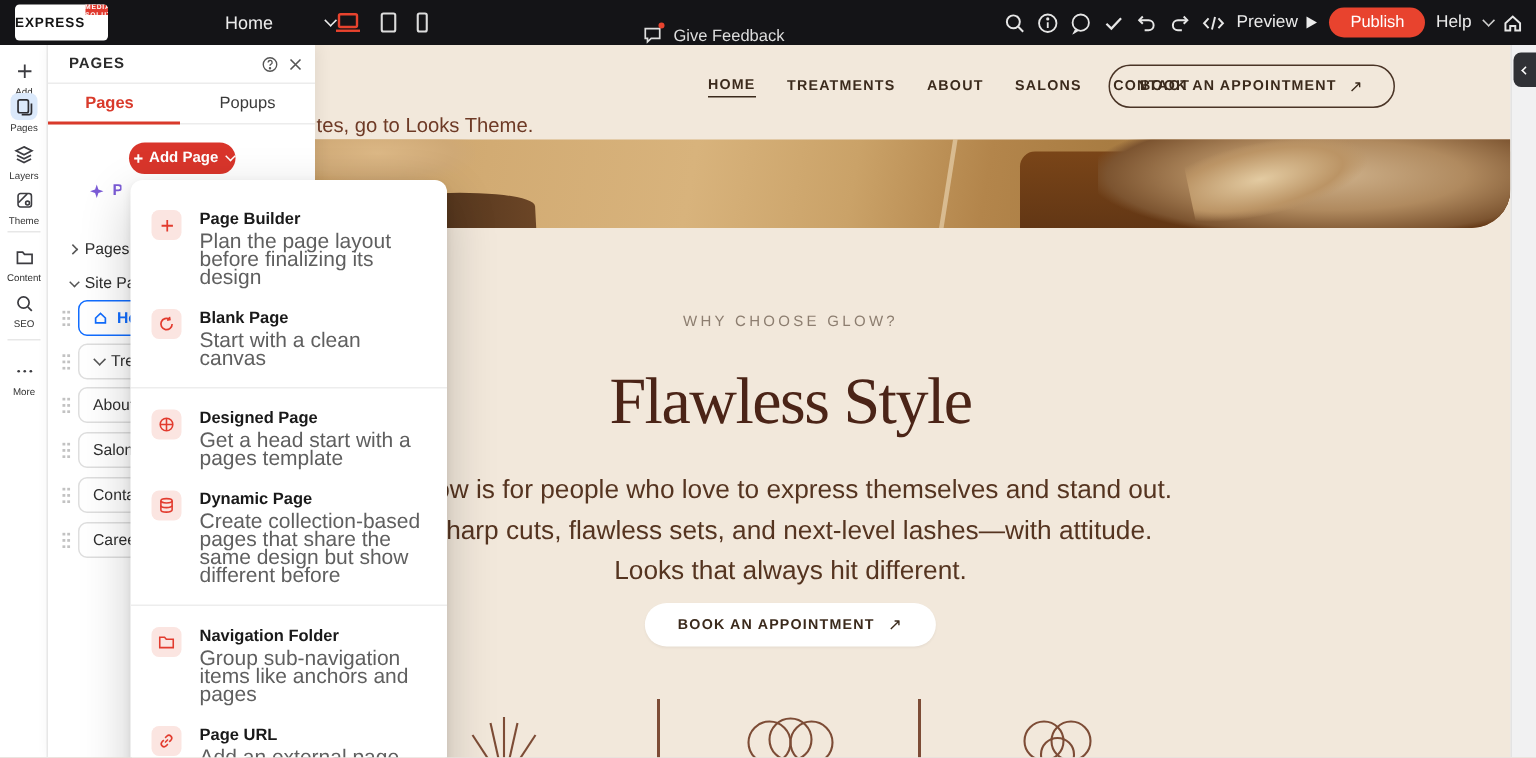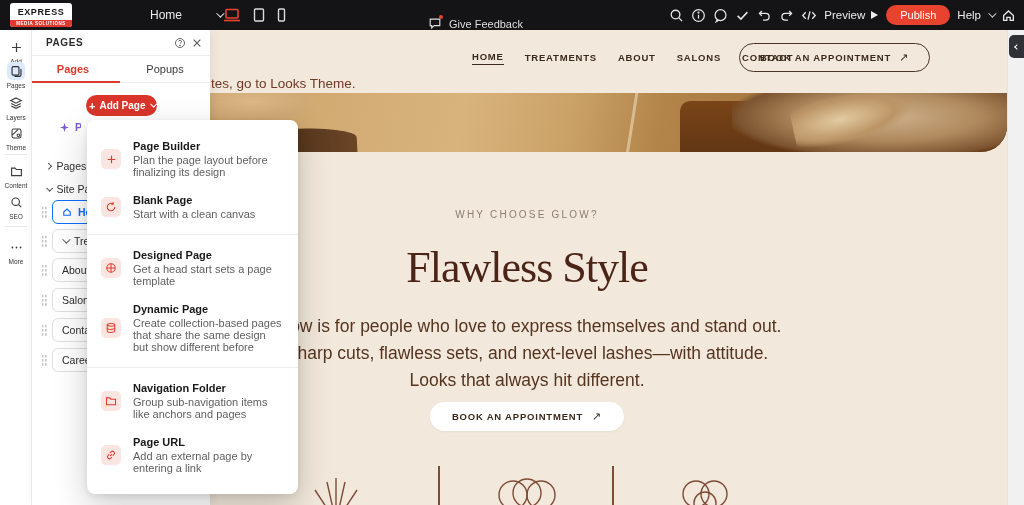--- a/index.html
+++ b/index.html
@@ -5,21 +5,21 @@
   * { margin:0; padding:0; box-sizing:border-box; }
   html,body { background:#ddd; }
   .stage {
     position:relative; width:1024px; height:505px; overflow:hidden;
     font-family:"Liberation Sans", sans-serif; background:#f2e8db;
   }
   svg { display:block; }
 
   
   .topbar { position:absolute; left:0; top:0; width:1024px; height:30px; background:#141417; z-index:60; display:flex; align-items:center; }
-  .logo { position:absolute; left:10px; top:3px; width:62px; height:24px; background:#fff; border-radius:3px; overflow:hidden; display:flex; flex-direction:column; align-items:stretch; }
+  .logo { position:absolute; left:10px; top:3px; width:62px; height:24px; background:#fff; border-radius:3px; overflow:hidden; display:flex; flex-direction:row; align-items:stretch; }
   .logo-l1 { flex:1; display:flex; align-items:center; justify-content:center; font-size:9px; font-weight:800; letter-spacing:.6px; color:#151515; }
   .logo-l2 { height:7px; background:#e03a2f; color:#fff; font-size:4.5px; font-weight:700; letter-spacing:.5px; display:flex; align-items:center; justify-content:center; }
   .pagesel { position:absolute; left:150px; top:0; height:30px; display:flex; align-items:center; gap:34px; color:#ececec; font-size:12px; }
   .chev { width:6px; height:6px; border-right:1.5px solid currentColor; border-bottom:1.5px solid currentColor; display:inline-block; }
   .chev.down { transform:rotate(45deg) translateY(-2px); }
   .chev.right { transform:rotate(-45deg); }
   .chev.left { transform:rotate(135deg); }
   .devices { position:absolute; left:222px; top:0; height:30px; display:flex; align-items:center; gap:10px; }
   .feedback { position:absolute; left:428px; top:0; height:30px; display:flex; align-items:flex-end; gap:7px; color:#dedede; font-size:11px; }
   .tb-right { position:absolute; right:8px; top:0; height:30px; display:flex; align-items:center; gap:7px; color:#e6e6e6; }
@@ -78,25 +78,25 @@
   .ai-row { position:absolute; left:27px; top:91px; display:flex; align-items:center; gap:5px; color:#7b5bd6; font-size:10.5px; font-weight:600; }
   .ai-frag { width:6px; overflow:hidden; white-space:nowrap; }
   .p-section { position:absolute; left:14px; display:flex; align-items:center; gap:6px; font-size:10.5px; color:#2f2f2f; }
   .p-section .chev { width:4.5px; height:4.5px; border-width:1.2px; color:#555; }
   .page-row { position:absolute; left:20px; width:148px; height:24px; background:#fff; border:1px solid #dedede; border-radius:6px; display:flex; align-items:center; gap:6px; padding-left:9px; font-size:10.5px; color:#2e2e2e; }
   .page-row.selected { border:1.5px solid #116dff; color:#116dff; font-weight:600; }
   .drag-dots { position:absolute; width:6px; height:12px; background-image:radial-gradient(circle,#c2c2c2 1px,transparent 1.2px); background-size:3.2px 4.2px; }
 
   
   .menu { position:absolute; left:87px; top:120px; width:211px; background:#fff; border-radius:8px; box-shadow:0 12px 34px rgba(0,0,0,.2), 0 2px 6px rgba(0,0,0,.08); z-index:50; padding:12px 0; }
-  .menu-item { display:flex; gap:12px; padding:8px 14px; cursor:pointer;align-items:center; }
+  .menu-item { display:flex; gap:12px; padding:8px 14px; cursor:pointer; }
   .menu-ic { flex:0 0 20px; width:20px; height:20px; border-radius:5px; background:#fbe5e1; color:#e23b2e; display:flex; align-items:center; justify-content:center; }
   .menu-txt { width:158px; }
   .menu-title { font-size:11px; font-weight:700; color:#191919; margin-bottom:2px; }
-  .menu-desc { font-size:11px; line-height:12px; color:#5f5f5f; }
+  .menu-desc { font-size:14px; line-height:12px; color:#5f5f5f; }
   .menu-divider { height:1px; background:#ededed; margin:6px 0; }
 </style>
 </head>
 <body>
 
 <div class="stage">
 
   <div class="canvas">
     <nav class="site-nav">
       <a href="#" class="active">HOME</a>
@@ -437,21 +437,21 @@
     <div class="menu-divider"></div>
     <div class="menu-item">
       <span class="menu-ic">
         <svg width="12" height="12" viewBox="0 0 16 16" fill="none" stroke="currentColor" stroke-width="1.4">
           <circle cx="8" cy="8" r="5.6"></circle>
             <path d="M8 2.4 V13.6 M2.4 8 H13.6"></path>
         </svg>
       </span>
       <span class="menu-txt">
         <div class="menu-title">Designed Page</div>
-        <div class="menu-desc">Get a head start sets a page template</div>
+        <div class="menu-desc">Get a head start with a pages template</div>
       </span>
     </div>
     <div class="menu-item">
       <span class="menu-ic">
         <svg width="12" height="12" viewBox="0 0 16 16" fill="none" stroke="currentColor" stroke-width="1.4">
           <ellipse cx="8" cy="3.8" rx="5" ry="1.9"></ellipse>
             <path d="M3 3.8 V12 a5 1.9 0 0 0 10 0 V3.8"></path>
             <path d="M3 8 a5 1.9 0 0 0 10 0"></path>
         </svg>
       </span>

